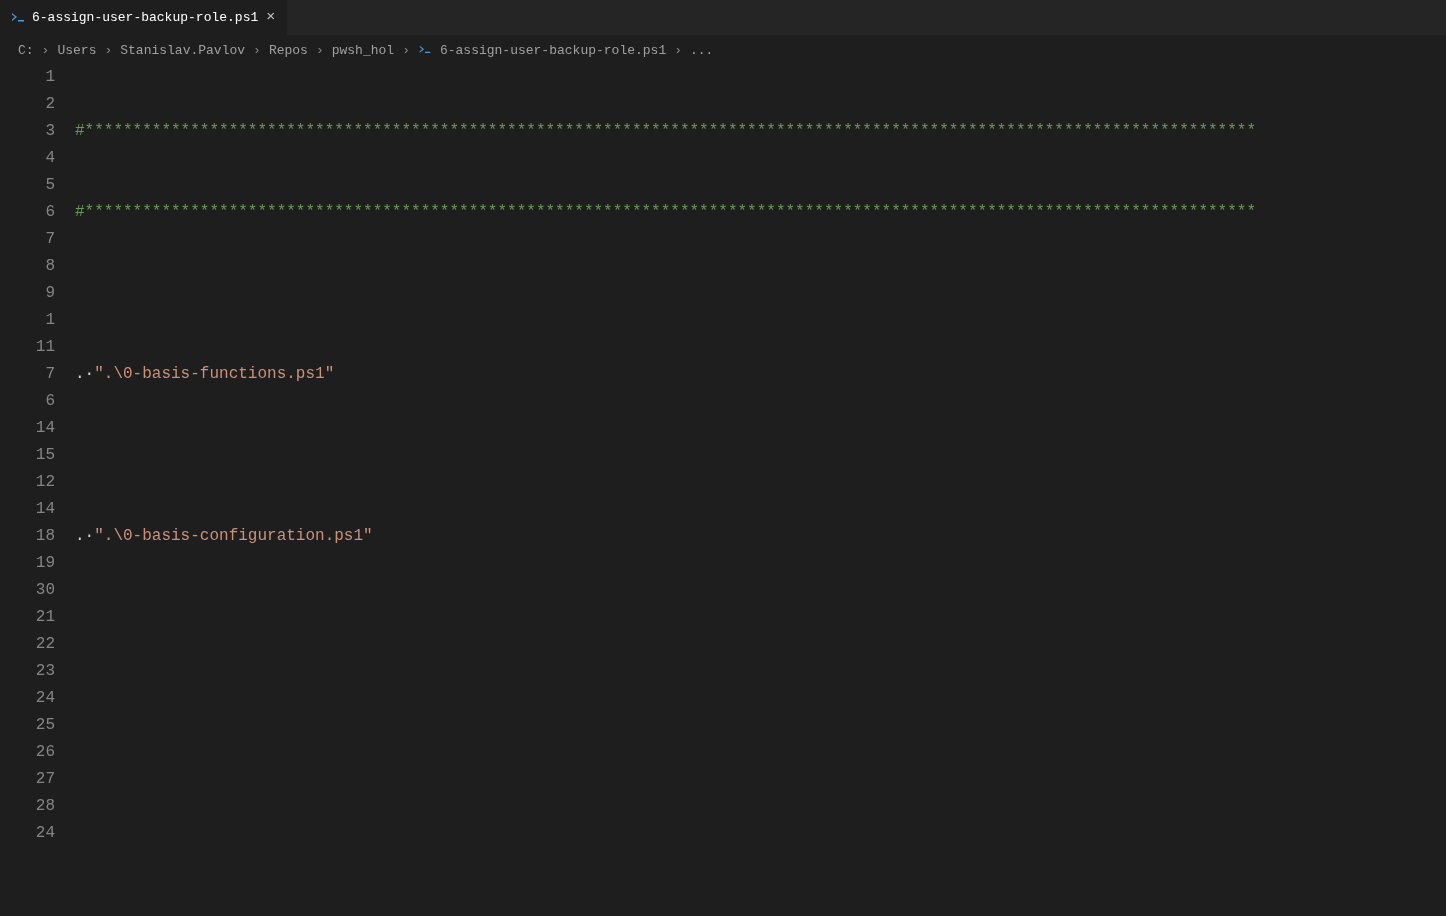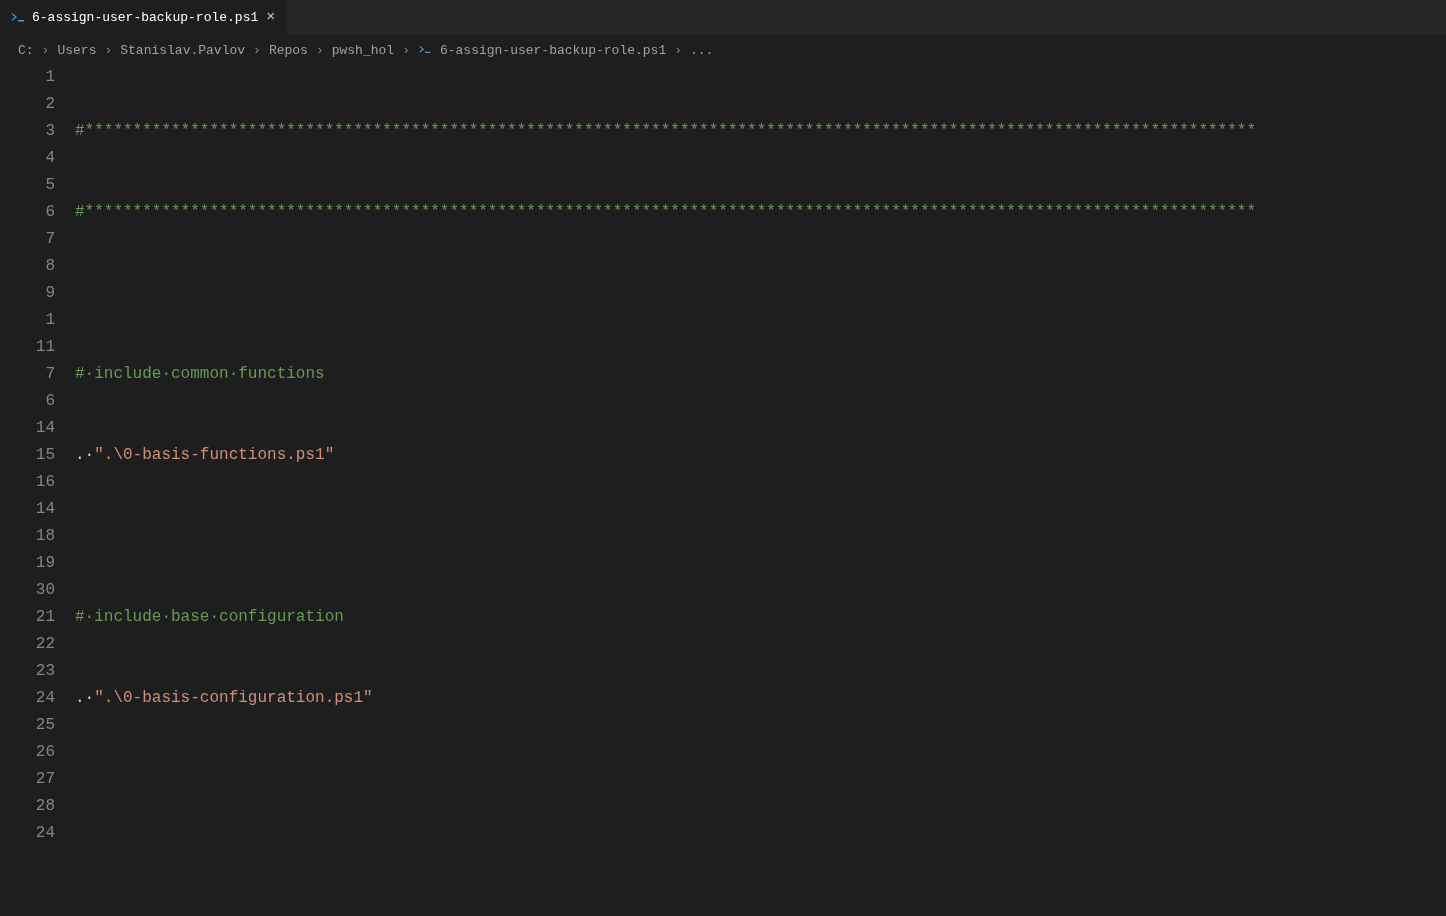--- a/index.html
+++ b/index.html
@@ -129,43 +129,41 @@
     <div>6</div>
     <div>7</div>
     <div>8</div>
     <div>9</div>
     <div>1</div>
     <div>11</div>
     <div>7</div>
     <div>6</div>
     <div>14</div>
     <div>15</div>
-    <div>16</div>
+    <div>12</div>
     <div>14</div>
     <div>18</div>
     <div>19</div>
     <div>30</div>
     <div>21</div>
     <div>22</div>
     <div>23</div>
     <div>24</div>
     <div>25</div>
     <div>26</div>
     <div>27</div>
     <div>28</div>
     <div>24</div>
   </div>
   <div class="code">
     <div class="line"><span class="c-comment">#**************************************************************************************************************************</span></div>
     <div class="line"><span class="c-comment">#**************************************************************************************************************************</span></div>
     <div class="line"></div>
-    <div class="line"><span class="c-comment">#·include·common·functions</span></div>
     <div class="line"><span class="c-punct">.·</span><span class="c-string">".\0-basis-functions.ps1"</span></div>
     <div class="line"></div>
-    <div class="line"><span class="c-comment">#·include·base·configuration</span></div>
     <div class="line"><span class="c-punct">.·</span><span class="c-string">".\0-basis-configuration.ps1"</span></div>
     <div class="line"></div>
     
     
     
     
     
     
     
     

